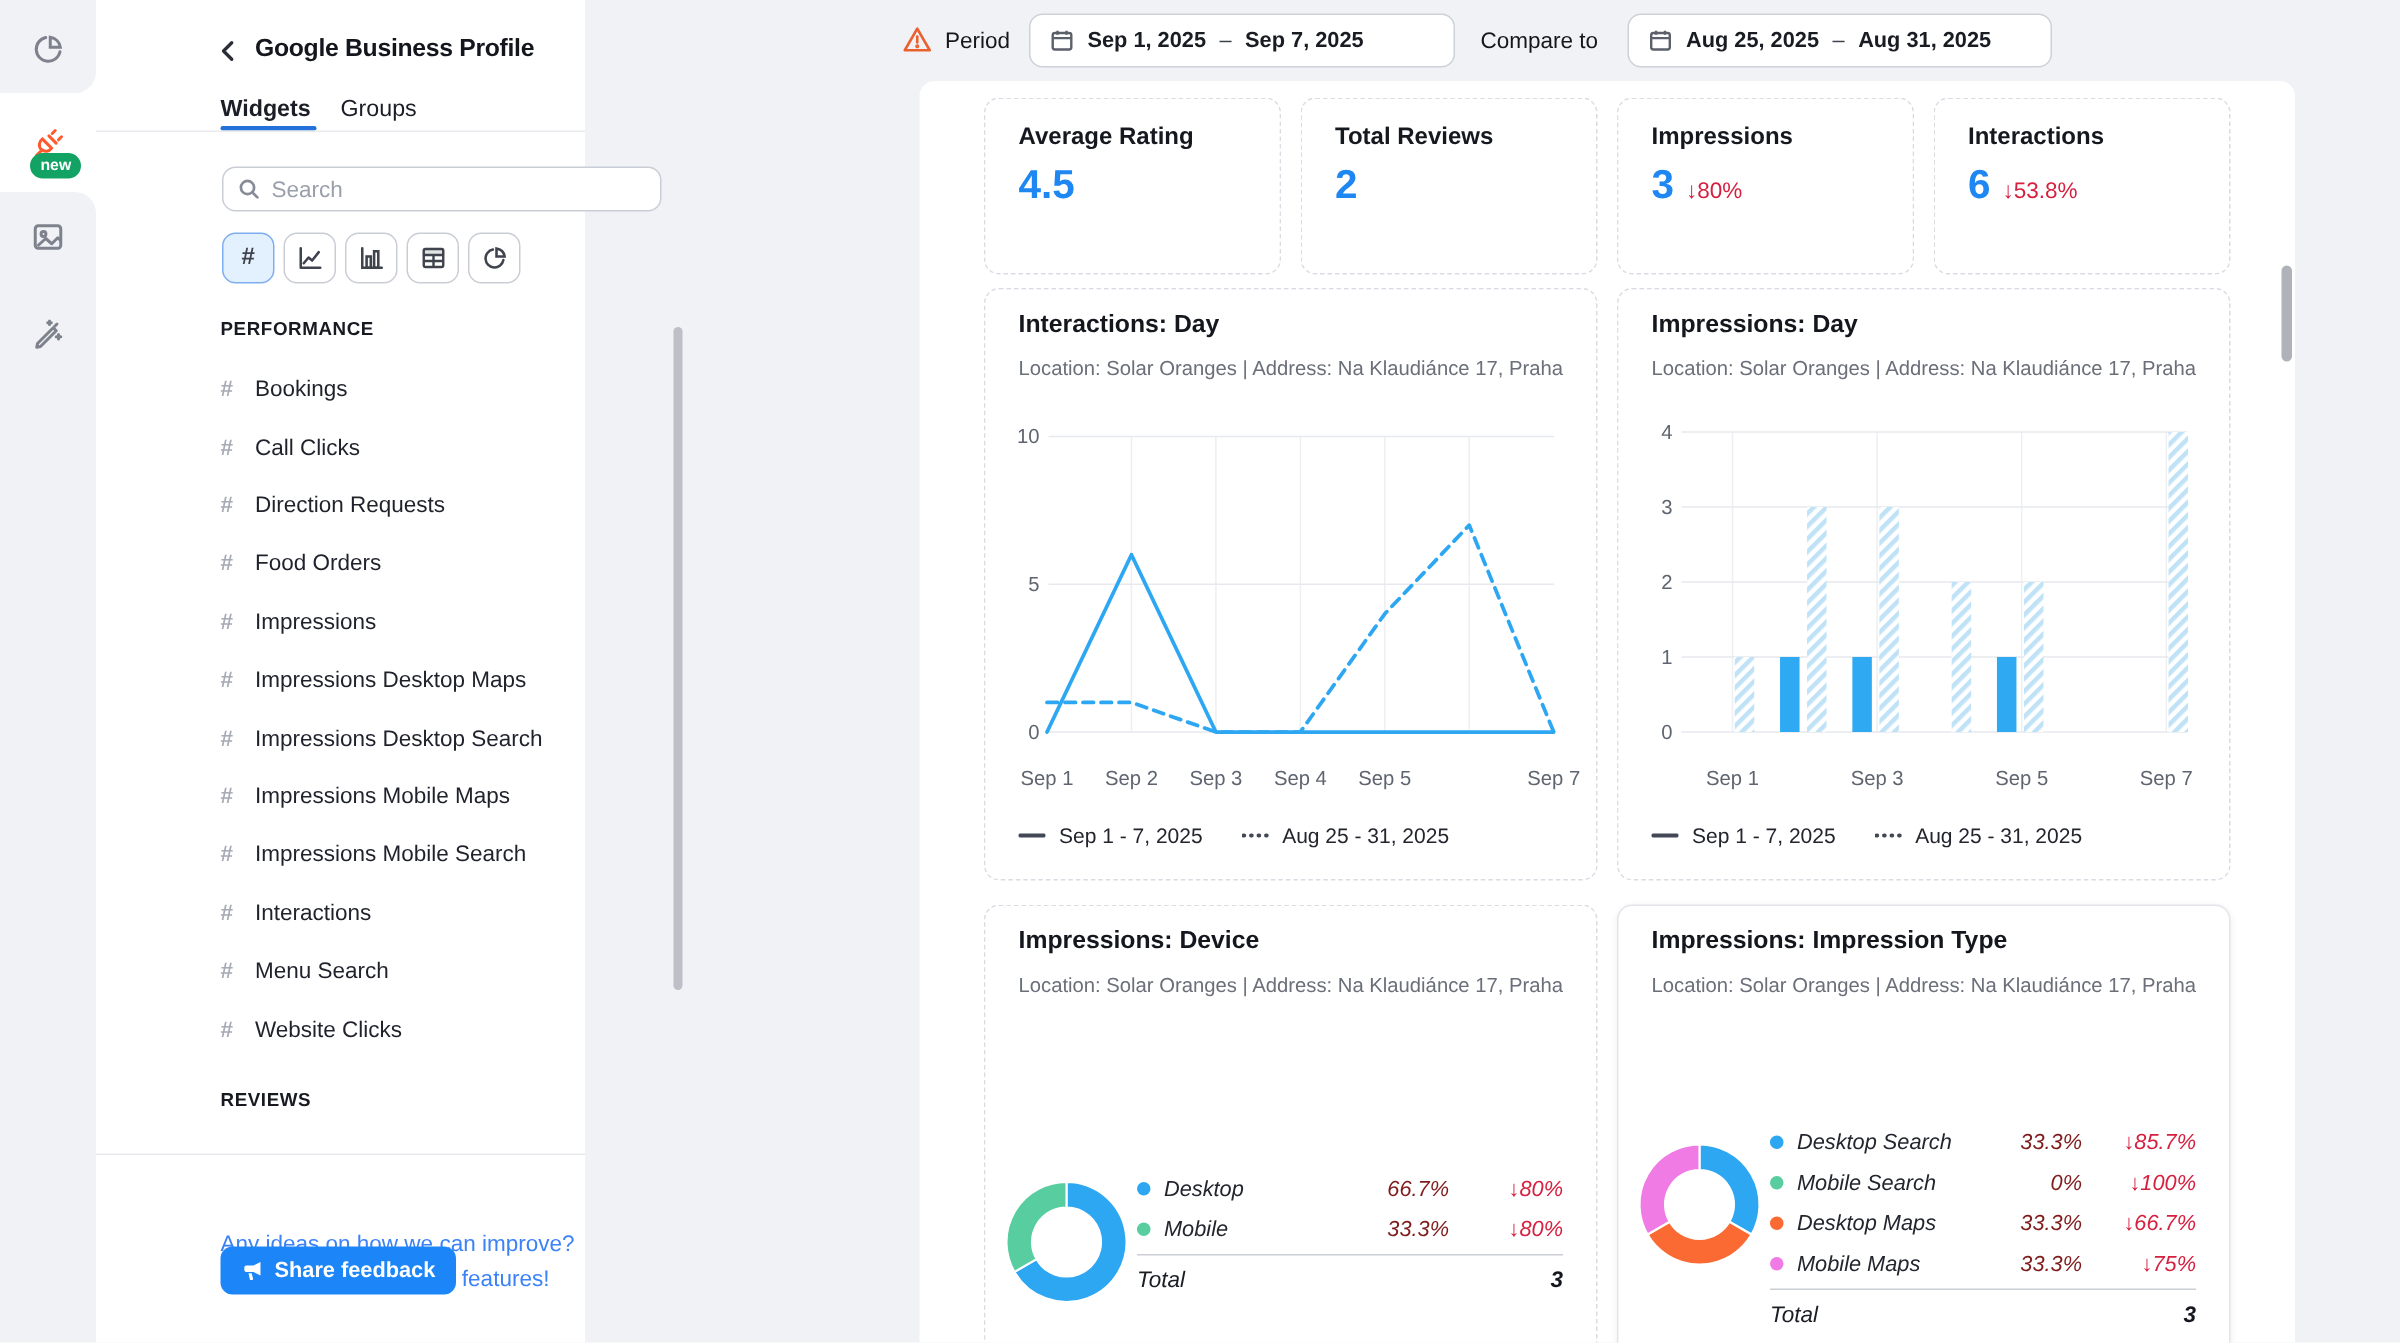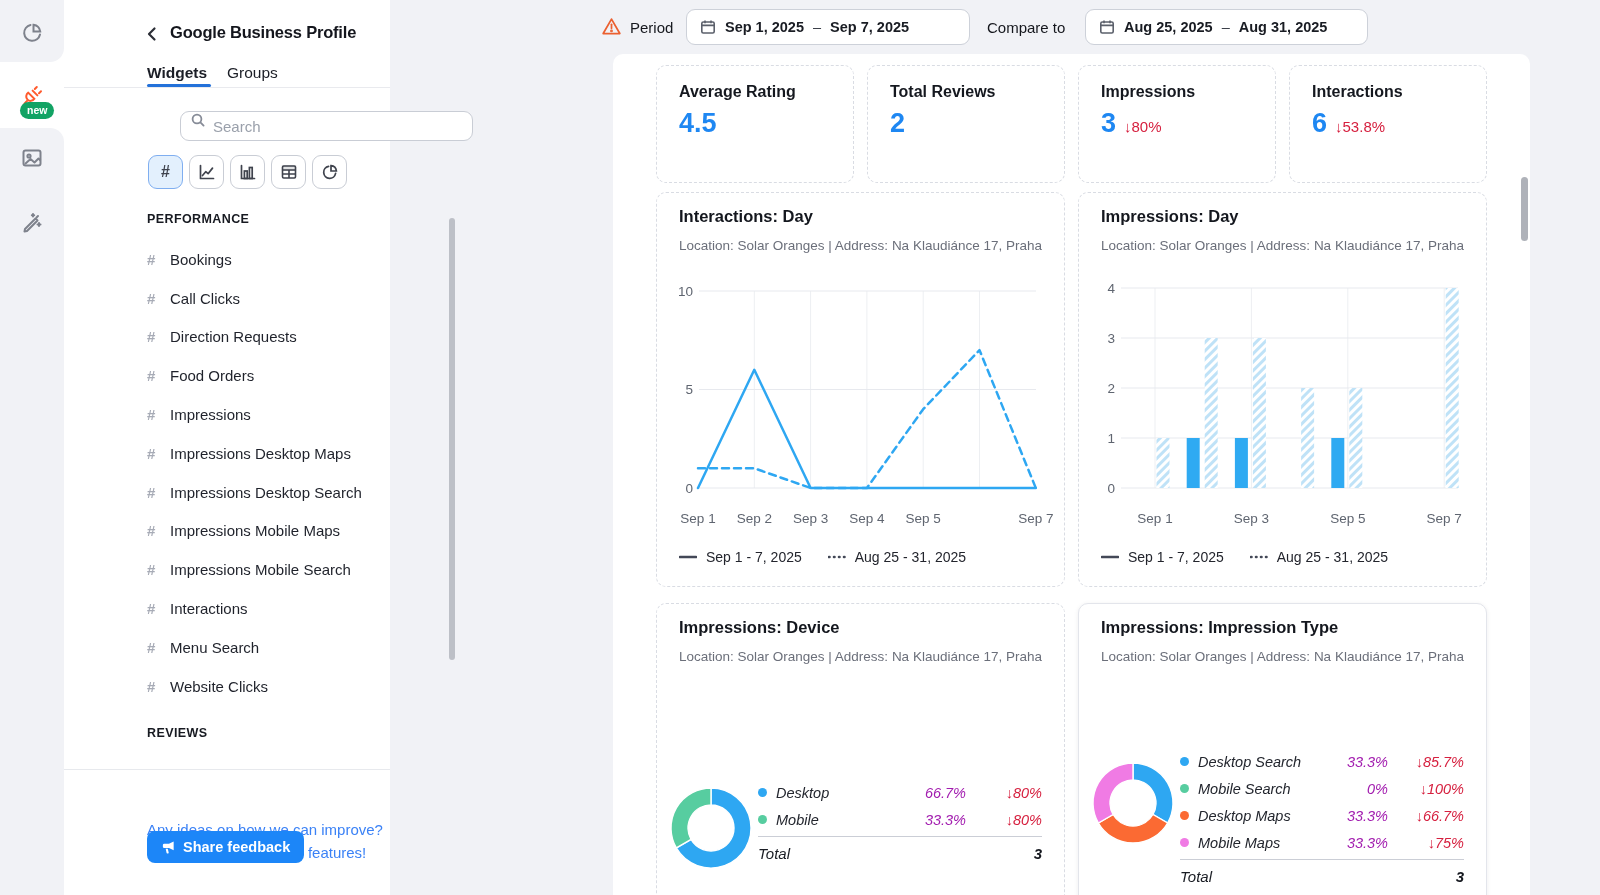--- a/index.html
+++ b/index.html
@@ -16,21 +16,21 @@
   .rail-badge { position:absolute; left:20px; top:102px; background:#12A364; color:#fff; font-size:10.5px; font-weight:bold; padding:2px 7px 3px; border-radius:9px; line-height:12px; }
 
   
   .sidebar { position:absolute; left:64px; top:0; width:326px; height:895px; background:#fff; }
   .back-btn { position:absolute; left:78px; top:24px; width:20px; height:20px; cursor:pointer; }
   .sb-title { position:absolute; left:106px; top:23px; font-size:16.5px; font-weight:bold; letter-spacing:-0.2px; color:#14161d; }
   .tab { position:absolute; top:64px; font-size:15.5px; color:#1b1e26; cursor:pointer; }
   .tab.active { font-weight:bold; }
   .tab-underline { position:absolute; left:83px; top:84px; width:64px; height:3px; background:#2371D9; border-radius:2px; }
   .tabs-divider { position:absolute; left:0; top:87px; width:326px; height:1px; background:#E9EAEE; }
-  .search-box { position:absolute; left:84px; top:111px; width:293px; height:30px; border:1px solid #C9CDD5; border-radius:9px; background:#fff; display:flex; padding:0 9px; gap:7px;margin-left:32px; }
+  .search-box { position:absolute; left:84px; top:111px; width:293px; height:30px; border:1px solid #C9CDD5; border-radius:9px; background:#fff; display:flex; align-items:center; padding:0 9px; gap:7px; }
   .search-box input { border:none; outline:none; font-size:15px; width:100%; font-family:"Liberation Sans",sans-serif; color:#1f222b; background:transparent; }
   .search-box input::placeholder { color:#9aa0ab; }
   .filter-btn { position:absolute; top:155px; width:35px; height:34px; border:1px solid #C9CDD5; border-radius:9px; background:#fff; display:flex; align-items:center; justify-content:center; cursor:pointer; }
   .filter-btn.active { background:#E3F0FD; border:1.5px solid #7FAEF0; }
   .hash-glyph { font-size:16px; font-weight:bold; color:#3f434d; }
   .section-heading { position:absolute; left:83px; font-size:12.5px; font-weight:bold; letter-spacing:0.4px; color:#171a21; }
   .perf-list { position:absolute; left:0; top:240px; width:326px; }
   .perf-item { height:38.8px; display:flex; align-items:center; padding-left:83px; cursor:pointer; }
   .perf-item .hash { color:#A7ABB6; font-weight:bold; font-size:15px; width:23px; }
   .perf-item .lbl { font-size:15px; color:#1f222b; }
@@ -59,21 +59,21 @@
   .card-subtitle { position:absolute; left:22px; top:45px; font-size:13.5px; color:#6b6f7a; }
   .plot { position:absolute; left:22px; top:90px; width:375px; height:245px; overflow:visible; }
   .chart-legend { position:absolute; left:22px; top:356px; display:flex; align-items:center; gap:26px; font-size:14px; color:#23252d; }
   .chart-legend .item { display:flex; align-items:center; gap:9px; }
   .donut-svg { position:absolute; left:9px; width:90px; height:90px; }
   .donut-legend { position:absolute; left:101px; right:22px;font-style:italic; }
   .dl-row { height:27px; display:flex; align-items:center; }
   .dl-dot { width:9px; height:9px; border-radius:50%; flex:none; }
   .dl-label { margin-left:9px; font-size:14.5px; color:#23262e; }
   .dl-spacer { flex:1; }
-  .dl-pct { width:64px; text-align:right; font-size:14.5px; color:#a21caf; }
+  .dl-pct { width:64px; text-align:right; font-size:14.5px; color:#7f1d1d; }
   .dl-change { width:76px; text-align:right; font-size:14.5px; color:#D6203F; }
   .dl-divider { height:1px; background:#CBCED6; margin-top:3px; }
   .dl-total { display:flex; justify-content:space-between; margin-top:8px; font-size:15px; color:#1a1d24; }
   .dl-total .tv { font-weight:bold; color:#14171e; }
   .main-scrollbar { position:absolute; left:908px; top:123px; width:7px; height:64px; border-radius:4px; background:#AFB2B9; }
   svg text { font-family:"Liberation Sans",sans-serif; }
 </style>
 </head>
 <body>
 

